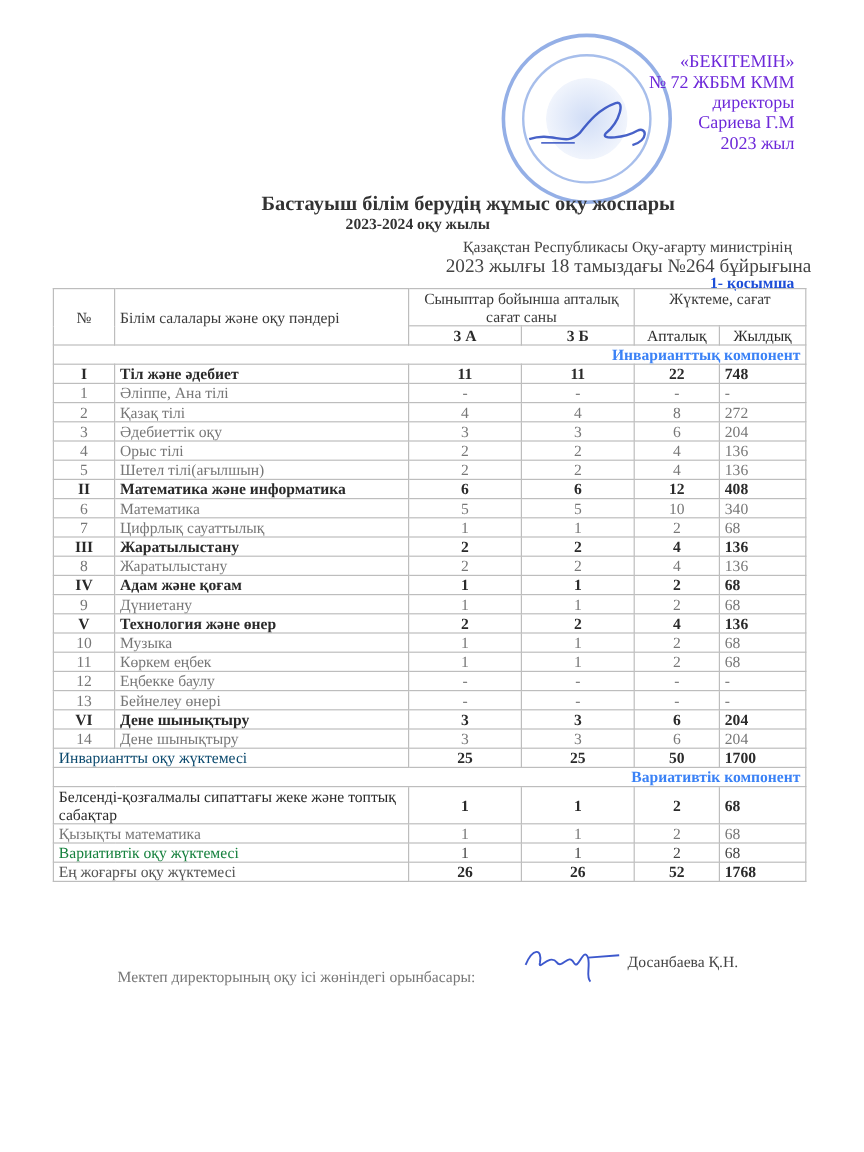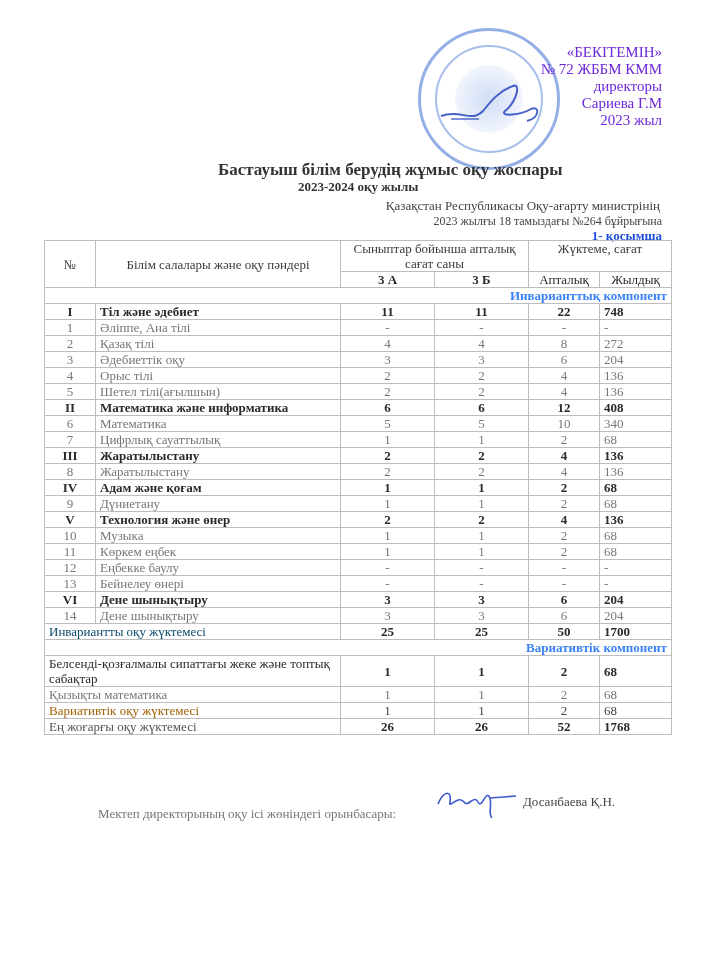--- a/index.html
+++ b/index.html
@@ -7,23 +7,23 @@
          font-family:"Liberation Serif","DejaVu Serif",serif; color:#2a2a2a; }
   .approve { position:absolute; right:58px; top:44px; text-align:right; font-size:15px; line-height:17px; color:#6d28d9; }
   .stamp { position:absolute; left:418px; top:28px; width:142px; height:142px; border-radius:50%;
            border:3px solid rgba(60,110,210,0.55); box-sizing:border-box; }
   .stamp .inner { position:absolute; left:14px; top:14px; right:14px; bottom:14px; border-radius:50%;
            border:2px solid rgba(60,110,210,0.45); }
   .stamp .core { position:absolute; left:34px; top:34px; right:34px; bottom:34px; border-radius:50%;
            background:radial-gradient(circle, rgba(70,120,220,0.25) 0%, rgba(70,120,220,0.08) 70%, transparent 72%); }
   .stamp svg { position:absolute; left:0; top:0; }
   .title { position:absolute; left:218px; top:160px; font-size:17px; font-weight:bold; color:#333; }
-  .year { position:absolute; left:298px; top:179px; font-size:13px; font-weight:bold; color:#333; }
+  .year { position:absolute; left:288px; top:179px; font-size:13px; font-weight:bold; color:#333; }
   .decree1 { position:absolute; right:60px; top:198px; font-size:13px; color:#444; }
-  .decree2 { position:absolute; right:58px; top:214px; font-size:12px; color:#444; }
+  .decree2 { position:absolute; right:44px; top:214px; font-size:16px; color:#444; }
   .appendix { position:absolute; right:58px; top:228px; font-size:13px; font-weight:bold; color:#1d4ed8; }
   table.plan { position:absolute; left:44px; top:240px; border-collapse:collapse; font-size:13px; color:#3a3a3a; }
   table.plan td { border:1px solid #bdbdbd; padding:0 4px; height:15px; line-height:15px; }
   .c-num { width:42px; text-align:center; }
   .c-sub { width:236px; }
   .c-a { width:85px; text-align:center; }
   .c-b { width:85px; text-align:center; }
   .c-w { width:62px; text-align:center; }
   .c-y { width:63px; }
   .hdr td { text-align:center; vertical-align:top; }
@@ -57,21 +57,21 @@
 <div class="title">Бастауыш білім берудің жұмыс оқу жоспары</div>
 <div class="year">2023-2024 оқу жылы</div>
 <div class="decree1">Қазақстан Республикасы Оқу-ағарту министрінің</div>
 <div class="decree2">2023 жылғы 18 тамыздағы №264 бұйрығына</div>
 <div class="appendix">1-   қосымша</div>
 
 <table class="plan">
   <tbody id="tbody">
     <tr class="hdr">
       <td class="c-num" rowspan="2" style="height:46px;vertical-align:middle">№</td>
-      <td class="c-sub" rowspan="2" style="vertical-align:middle;text-align:center">Білім  салалары және оқу  пәндері</td>
+      <td class="c-sub" rowspan="2" style="vertical-align:middle;text-align:left">Білім  салалары және оқу  пәндері</td>
       <td colspan="2" style="line-height:15px">Сыныптар бойынша апталық сағат саны</td>
       <td colspan="2">Жүктеме, сағат</td>
     </tr>
     <tr class="hdr bold">
       <td class="c-a">3 А</td>
       <td class="c-b">3 Б</td>
       <td class="c-w" style="font-weight:normal">Апталық</td>
       <td class="c-y" style="font-weight:normal">Жылдық</td>
     </tr>
     <tr class="section">
@@ -255,21 +255,21 @@
         <td class="c-y">68</td>
       </tr>
       <tr class="light">
         <td class="c-sub" colspan="2">Қызықты математика</td>
         <td class="c-a">1</td>
         <td class="c-b">1</td>
         <td class="c-w">2</td>
         <td class="c-y">68</td>
       </tr>
       <tr class="light" style="color: rgb(51, 51, 51);">
-        <td class="c-sub" colspan="2" style="color: #a16207; font-weight: normal;">Вариативтік оқу жүктемесі</td>
+        <td class="c-sub" colspan="2" style="color: #15803d; font-weight: normal;">Вариативтік оқу жүктемесі</td>
         <td class="c-a" style="color: rgb(68, 68, 68); font-weight: normal;">1</td>
         <td class="c-b" style="color: rgb(68, 68, 68); font-weight: normal;">1</td>
         <td class="c-w" style="color: rgb(68, 68, 68); font-weight: normal;">2</td>
         <td class="c-y" style="color: rgb(68, 68, 68); font-weight: normal;">68</td>
       </tr>
       <tr class="bold">
         <td class="c-sub" colspan="2" style="font-weight: normal; color: rgb(85, 85, 85);">Ең жоғарғы оқу жүктемесі</td>
         <td class="c-a">26</td>
         <td class="c-b">26</td>
         <td class="c-w">52</td>

